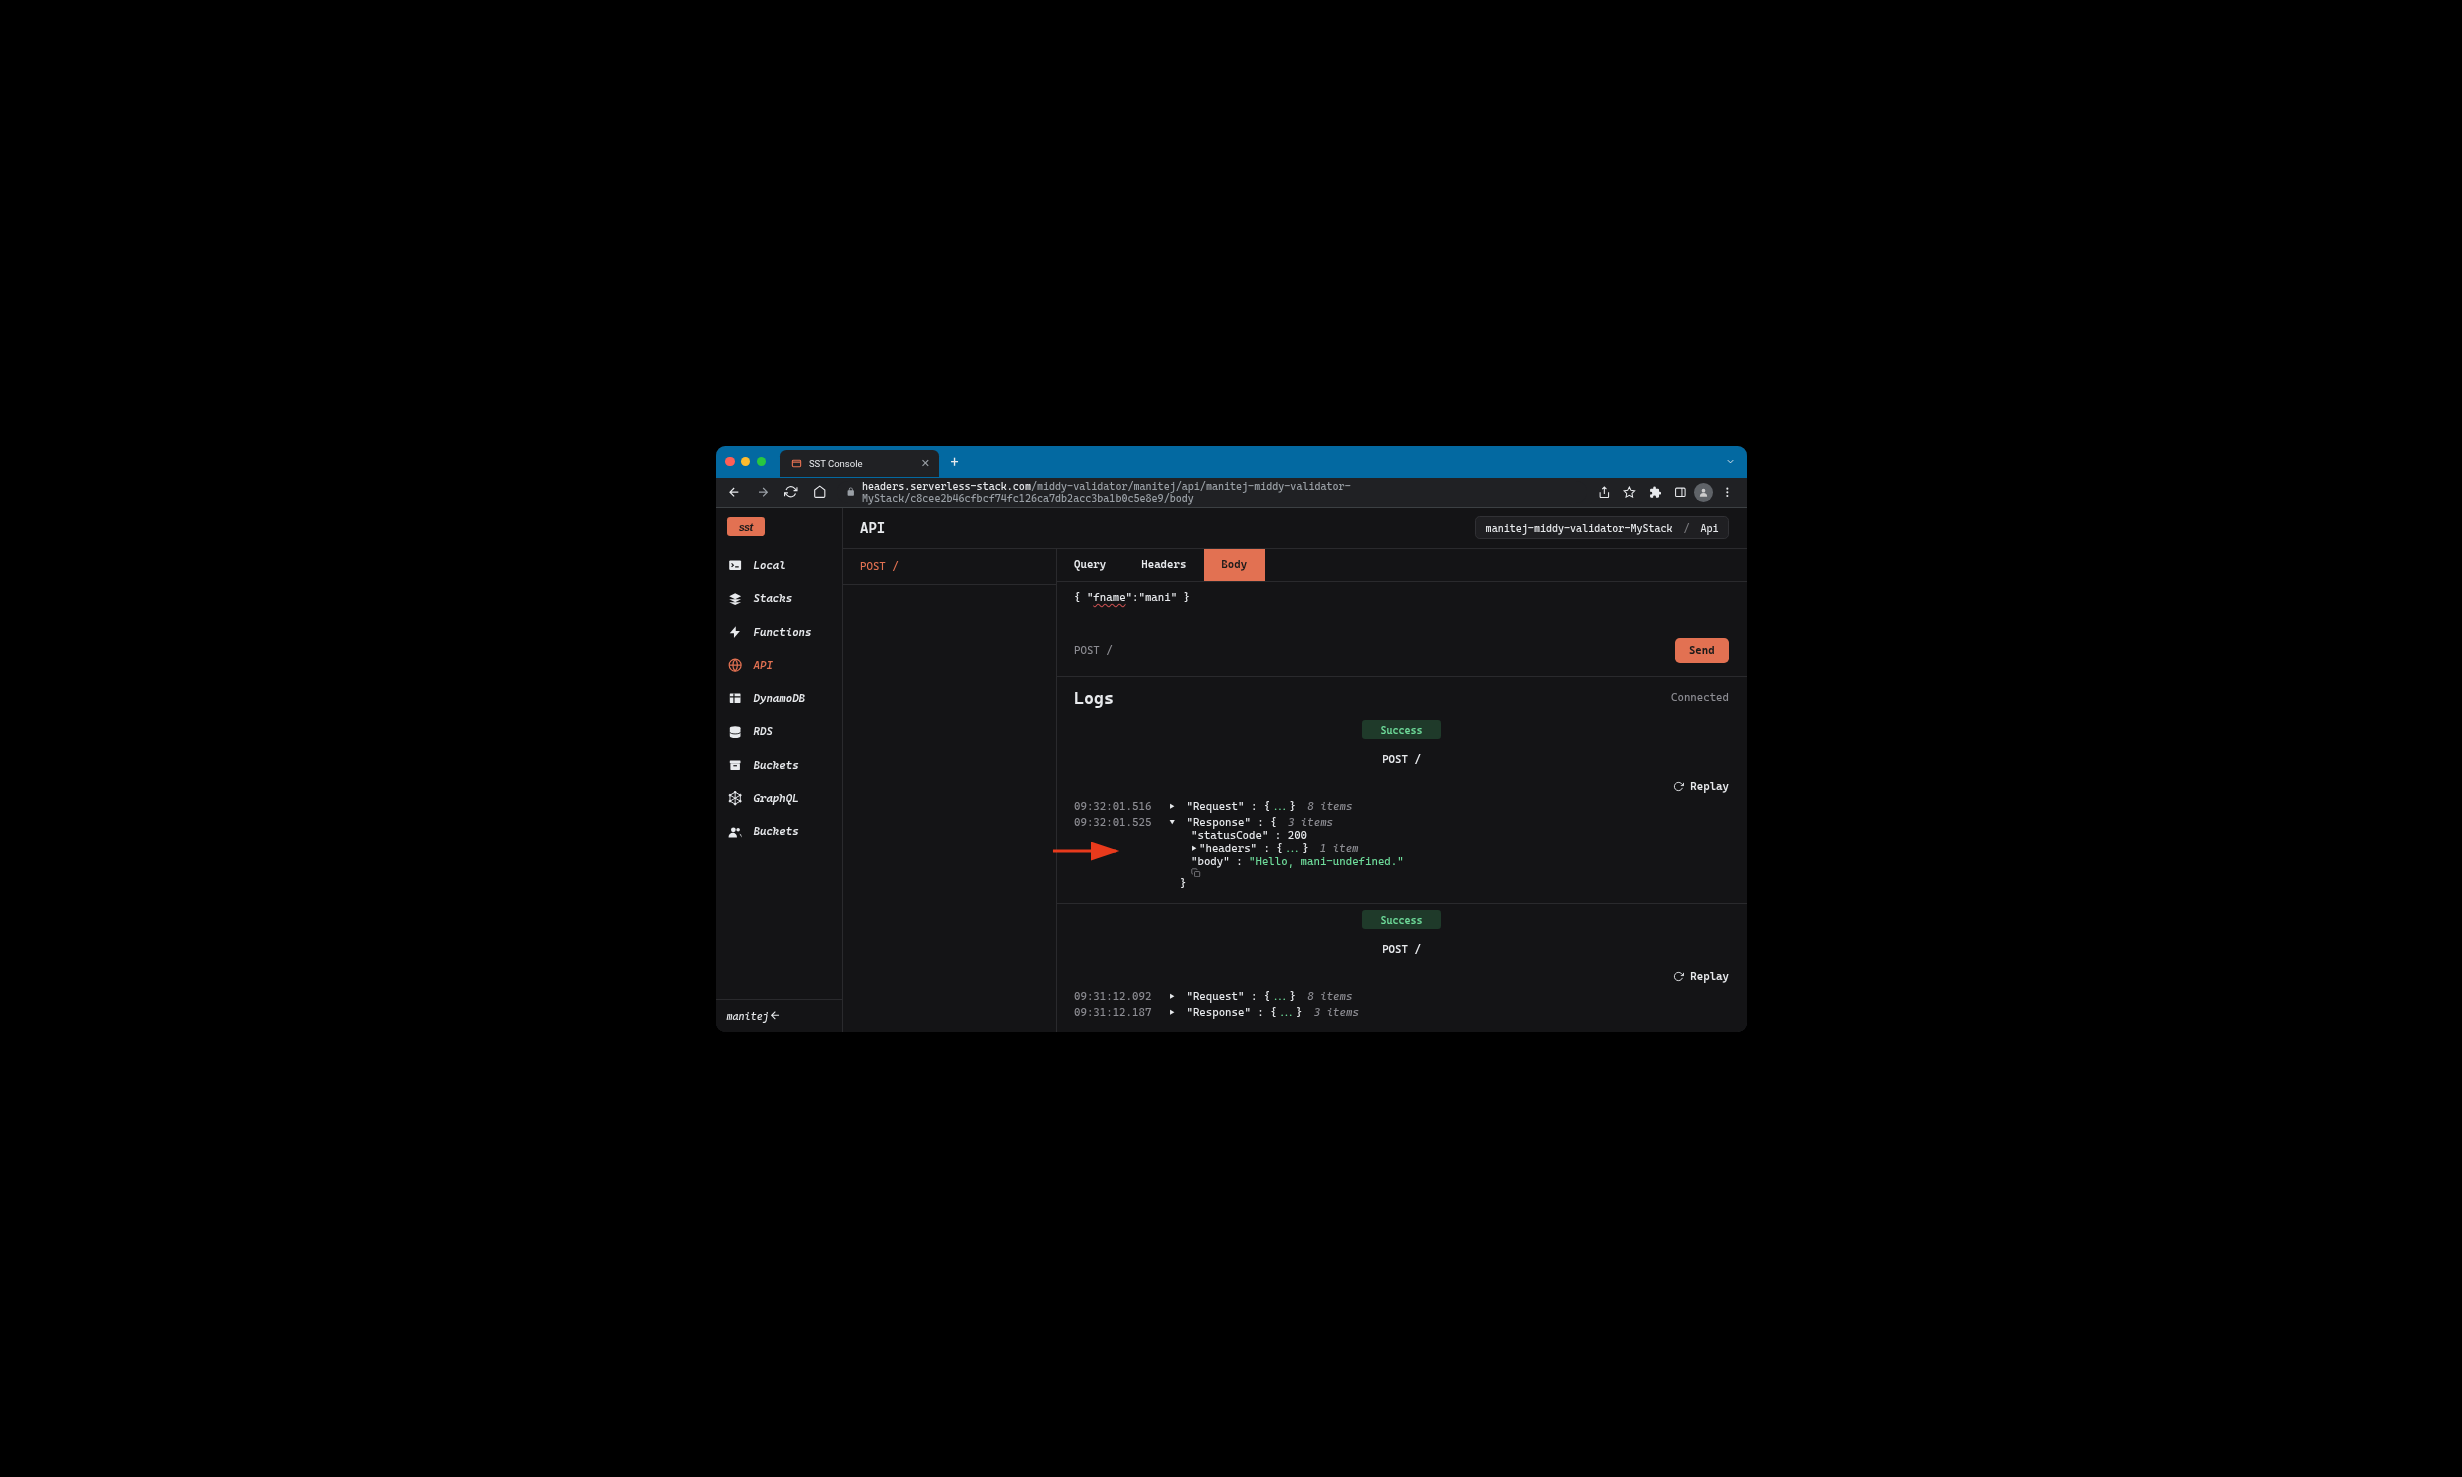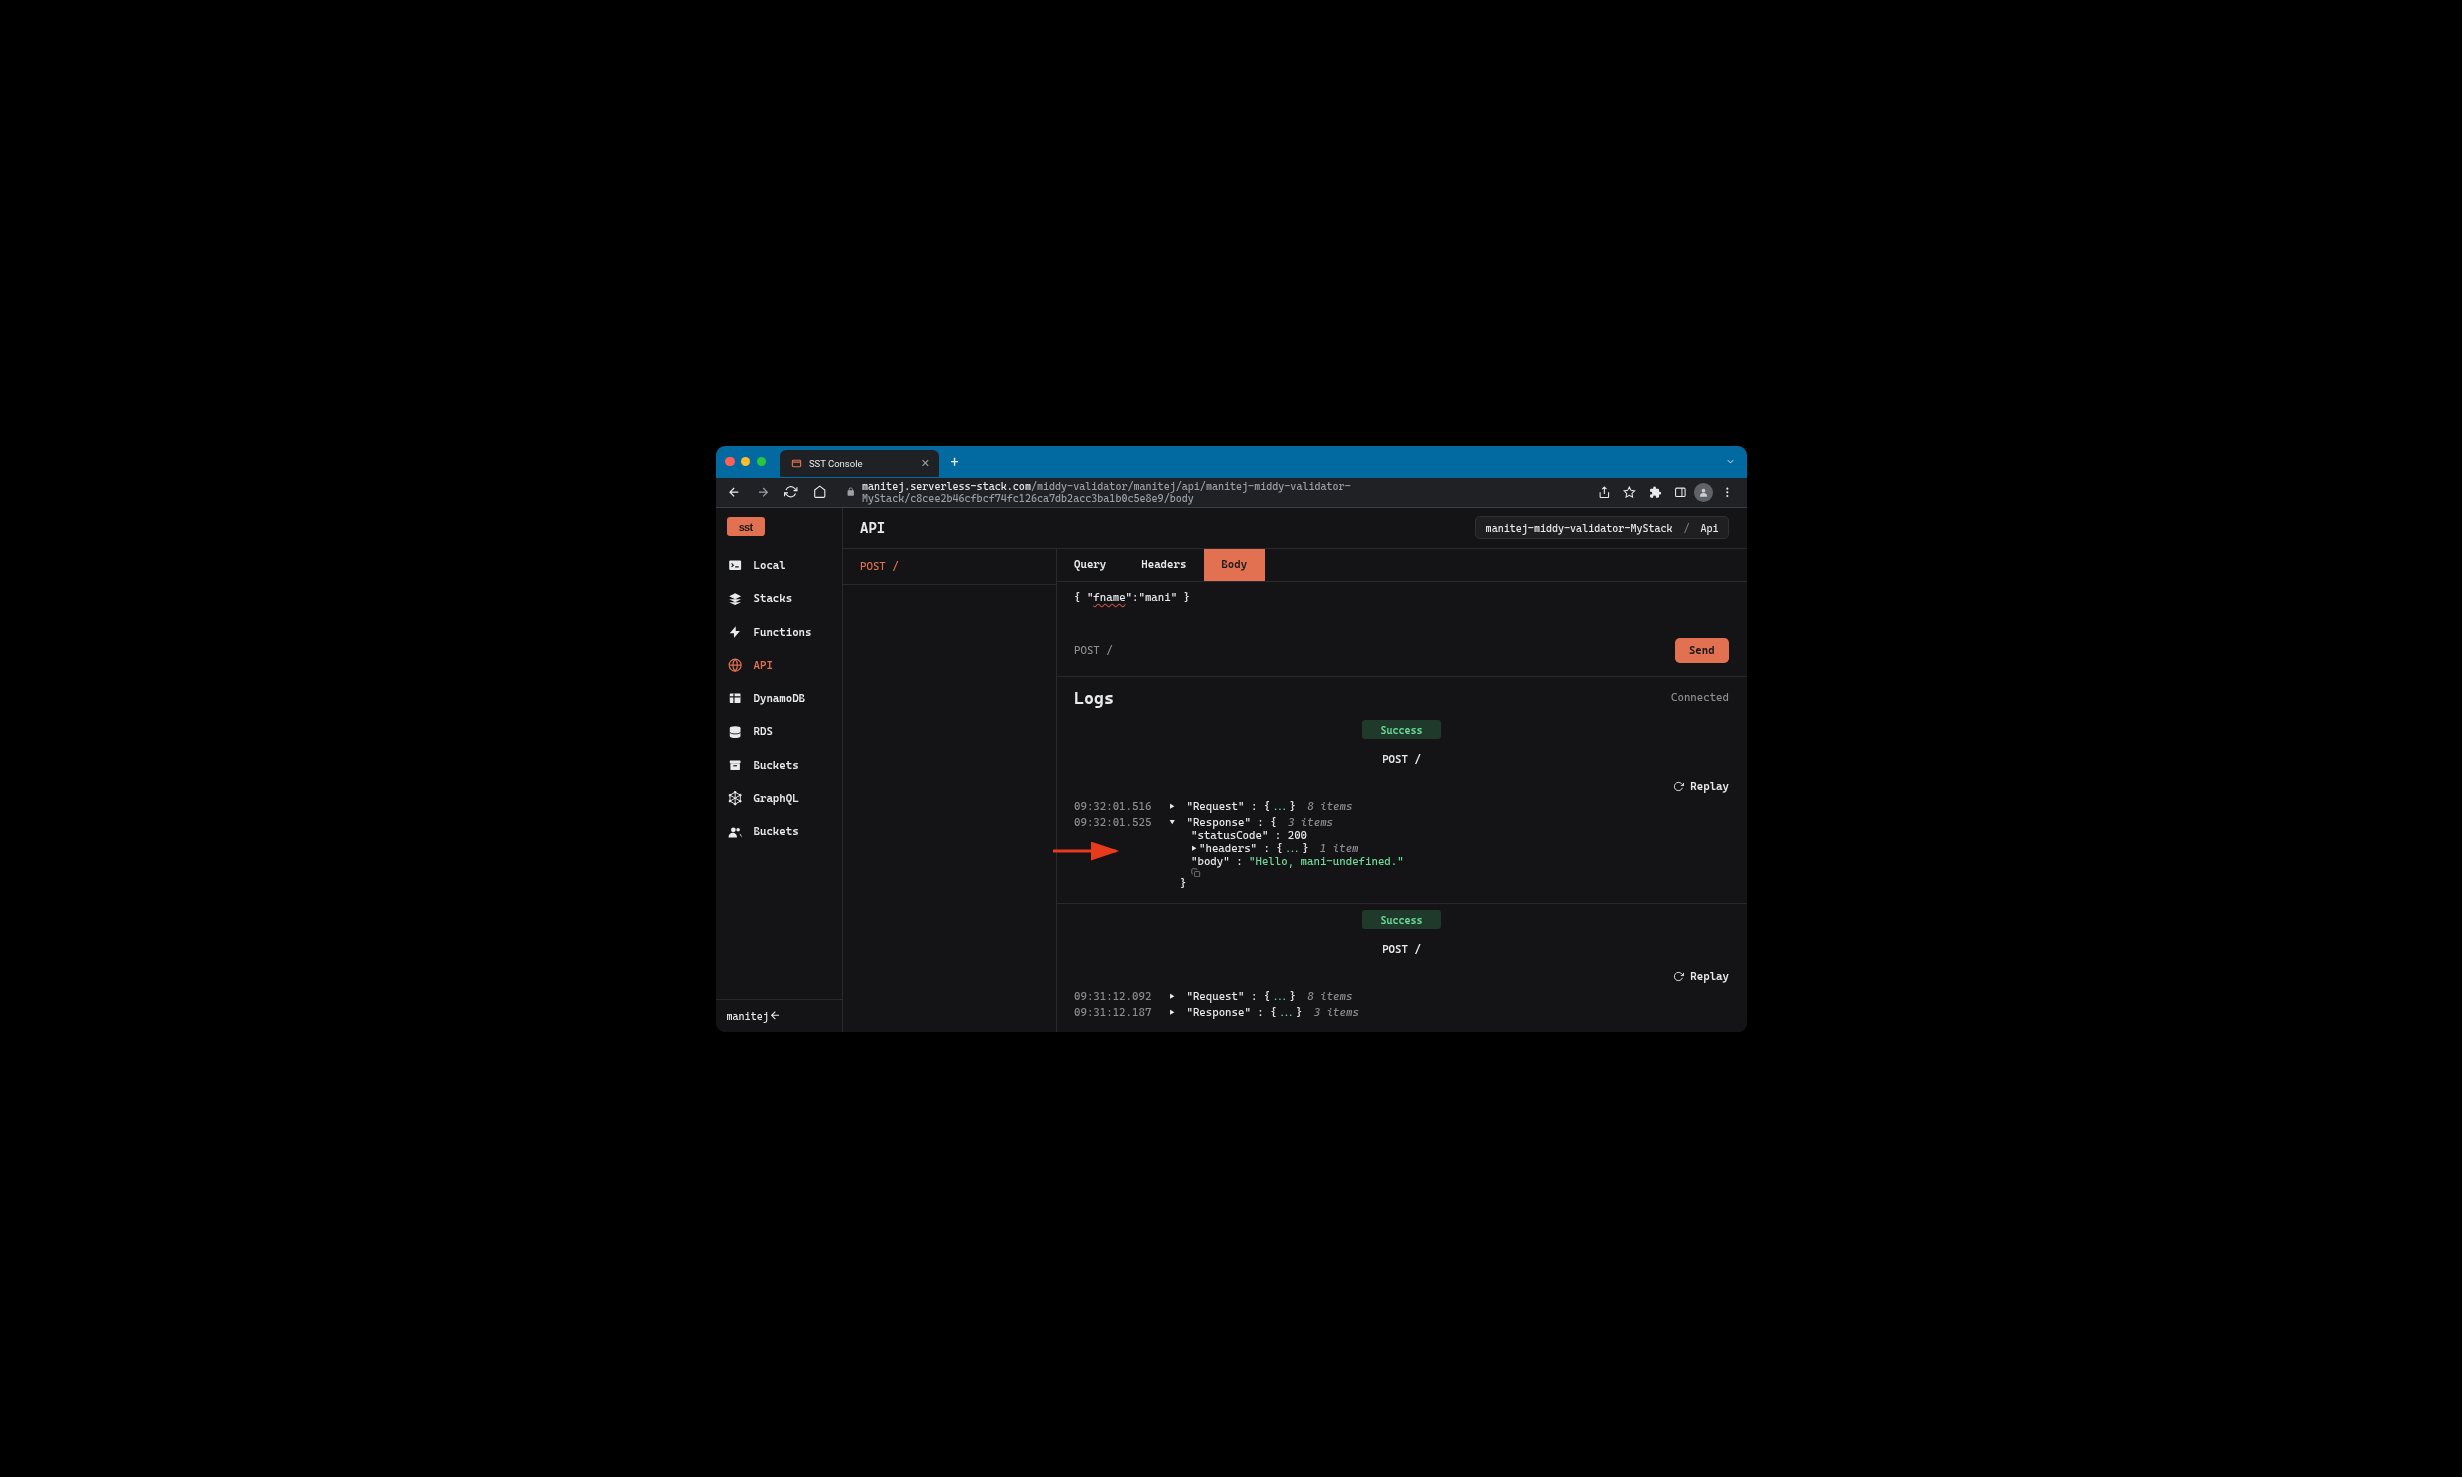--- a/index.html
+++ b/index.html
@@ -92,20 +92,21 @@
       display: flex;
       background: #141416;
       height: 524px;
     }
     .sidebar {
       width: 127px;
       background: #141416;
       border-right: 0.8px solid #2a2a2d;
       display: flex;
       flex-direction: column;
+      font-style: italic;
     }
     .logo-area { padding: 9.5px 11px 4.8px; }
     .logo {
       width: 38px; height: 19px; background: #e27152; border-radius: 3.2px;
       display:flex;align-items:center;justify-content:center;
       font-weight: bold; font-size: 11px; color: #1a1a1a; letter-spacing: -0.8px;
       font-family: sans-serif;
     }
     .sidebar-items { flex: 1; padding-top: 8px; }
     .sidebar-item {
@@ -250,21 +251,21 @@
           <path d="M3 9l9-7 9 7v11a2 2 0 01-2 2H5a2 2 0 01-2-2z"></path>
         </svg>
     </div>
     <div class="url-bar">
       <span>
         <svg width="9.5" height="9.5" viewBox="0 0 24 24" fill="#9aa0a6">
             <path d="M18 8h-1V6A5 5 0 007 6v2H6a2 2 0 00-2 2v10a2 2 0 002 2h12a2 2 0 002-2V10a2 2 0 00-2-2zM9 6a3 3 0 016 0v2H9z"></path>
           </svg>
       </span>
       <span class="mono">
-        <span class="url-domain">manitej.serverless-stack.com</span><span>/middy-validator/manitej/api/manitej-middy-validator-MyStack/c8cee2b46cfbcf74fc126ca7db2acc3ba1b0c5e8e9/body</span>
+        <span class="url-domain">headers.serverless-stack.com</span><span>/middy-validator/manitej/api/manitej-middy-validator-MyStack/c8cee2b46cfbcf74fc126ca7db2acc3ba1b0c5e8e9/body</span>
       </span>
     </div>
     <div class="url-actions">
       <div class="nav-icon enabled">
         <svg width="12.7" height="12.7" viewBox="0 0 24 24" fill="none" stroke="currentColor" stroke-width="2">
             <path d="M4 12v8a2 2 0 002 2h12a2 2 0 002-2v-8M16 6l-4-4-4 4M12 2v13"></path>
           </svg>
       </div>
       <div class="nav-icon enabled">
         <svg width="12.7" height="12.7" viewBox="0 0 24 24" fill="none" stroke="currentColor" stroke-width="2">

